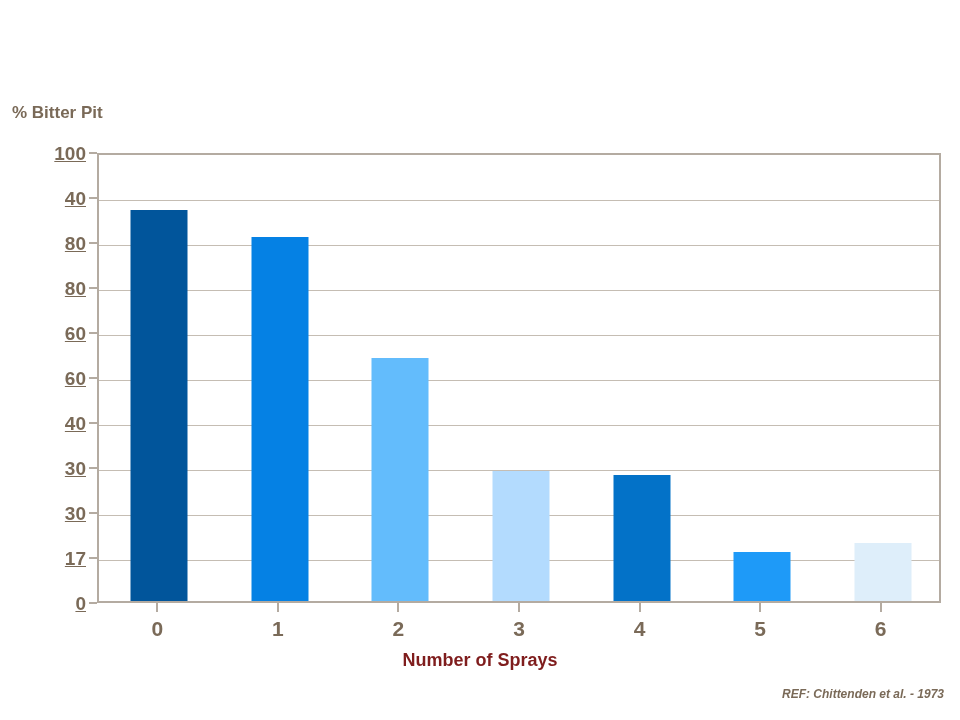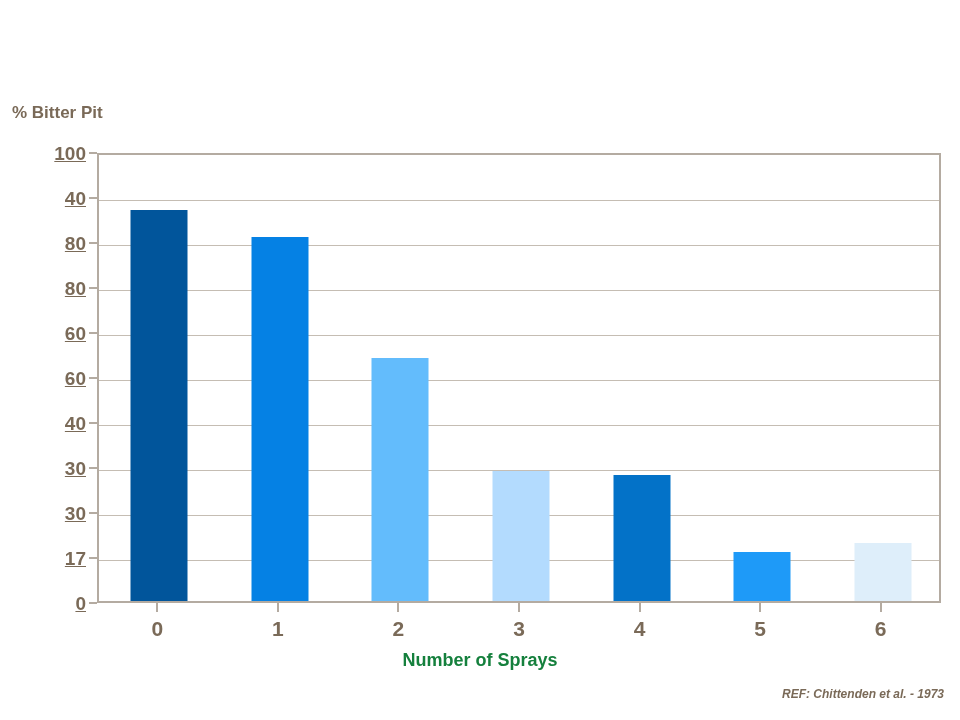--- a/index.html
+++ b/index.html
@@ -136,21 +136,21 @@
     line-height: 24px;
   }
   #x-axis-title {
     position: absolute;
     left: 0;
     right: 0;
     top: 650px;
     text-align: center;
     font-size: 18px;
     font-weight: bold;
-    color: #15803d;
+    color: #7f1d1d;
   }
 
   
   #reference-note {
     position: absolute;
     right: 16px;
     top: 687px;
     font-size: 12px;
     font-weight: bold;
     font-style: italic;

